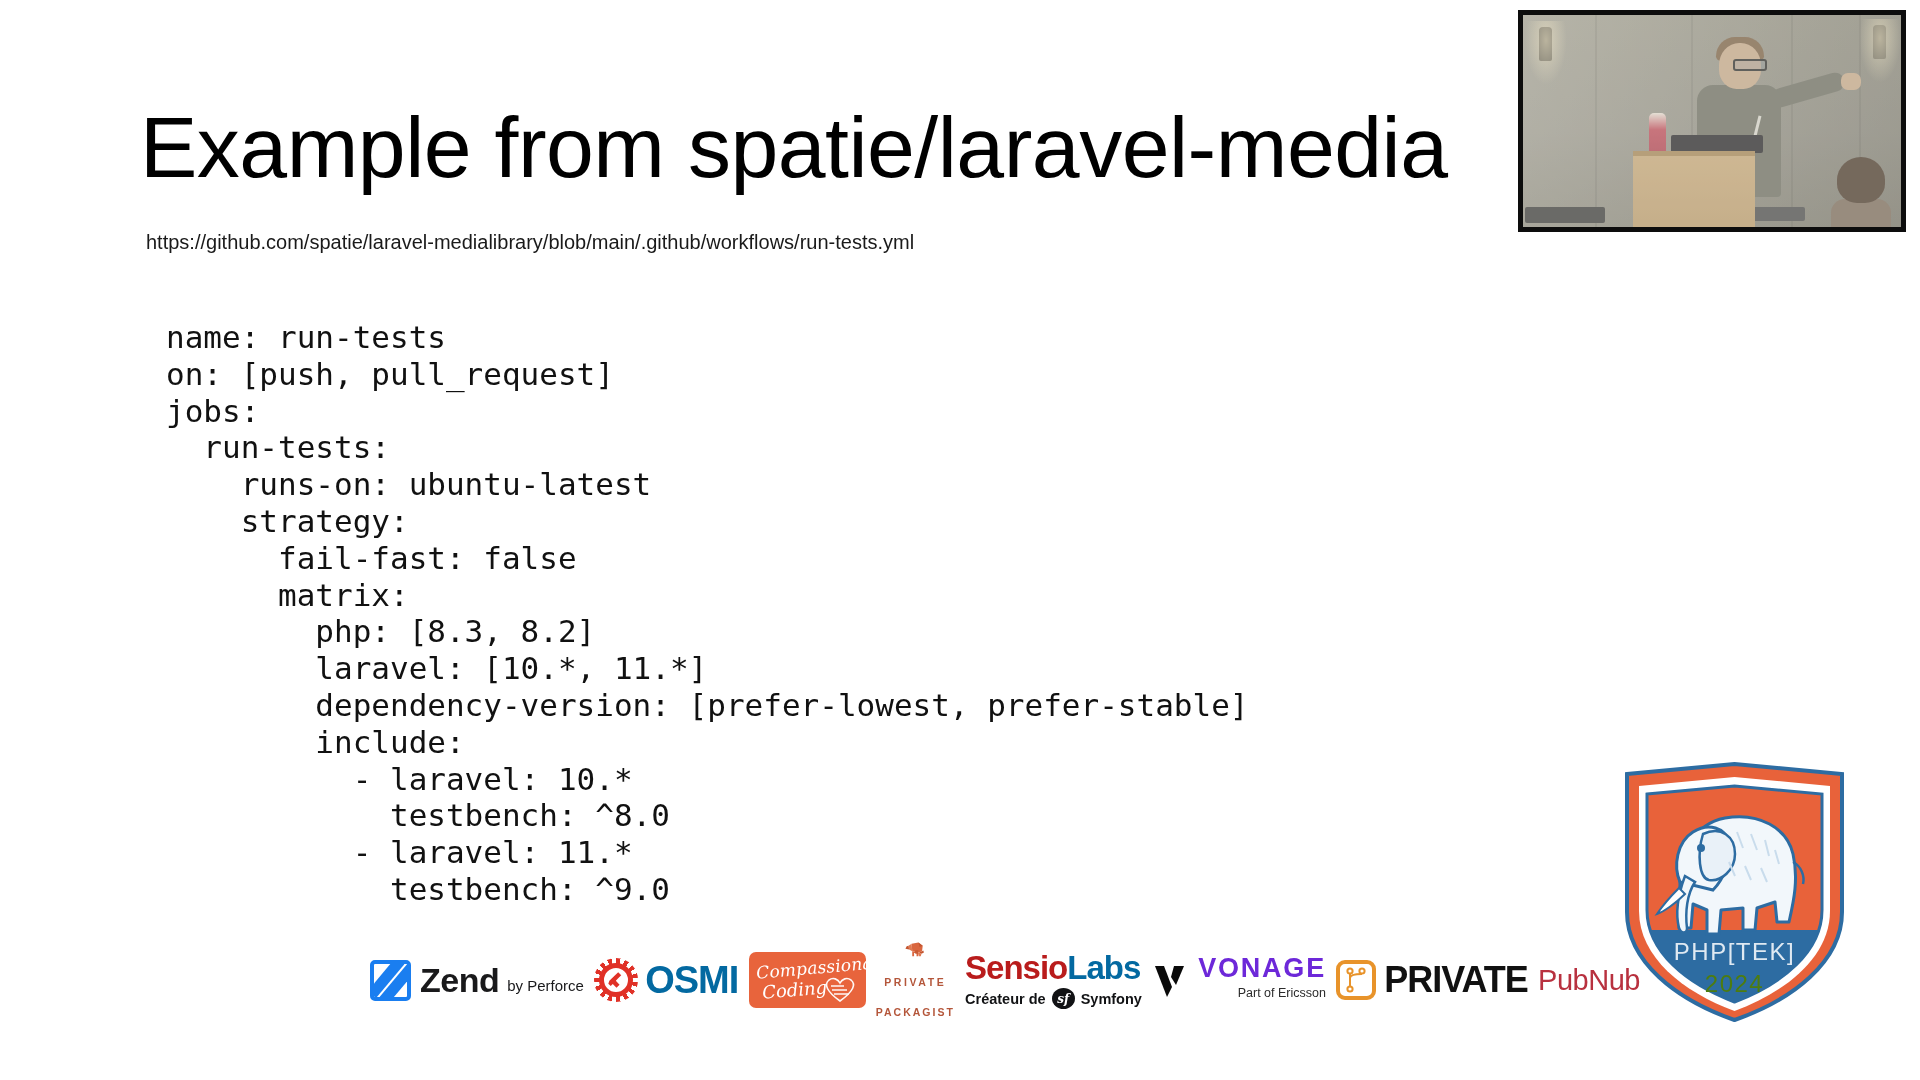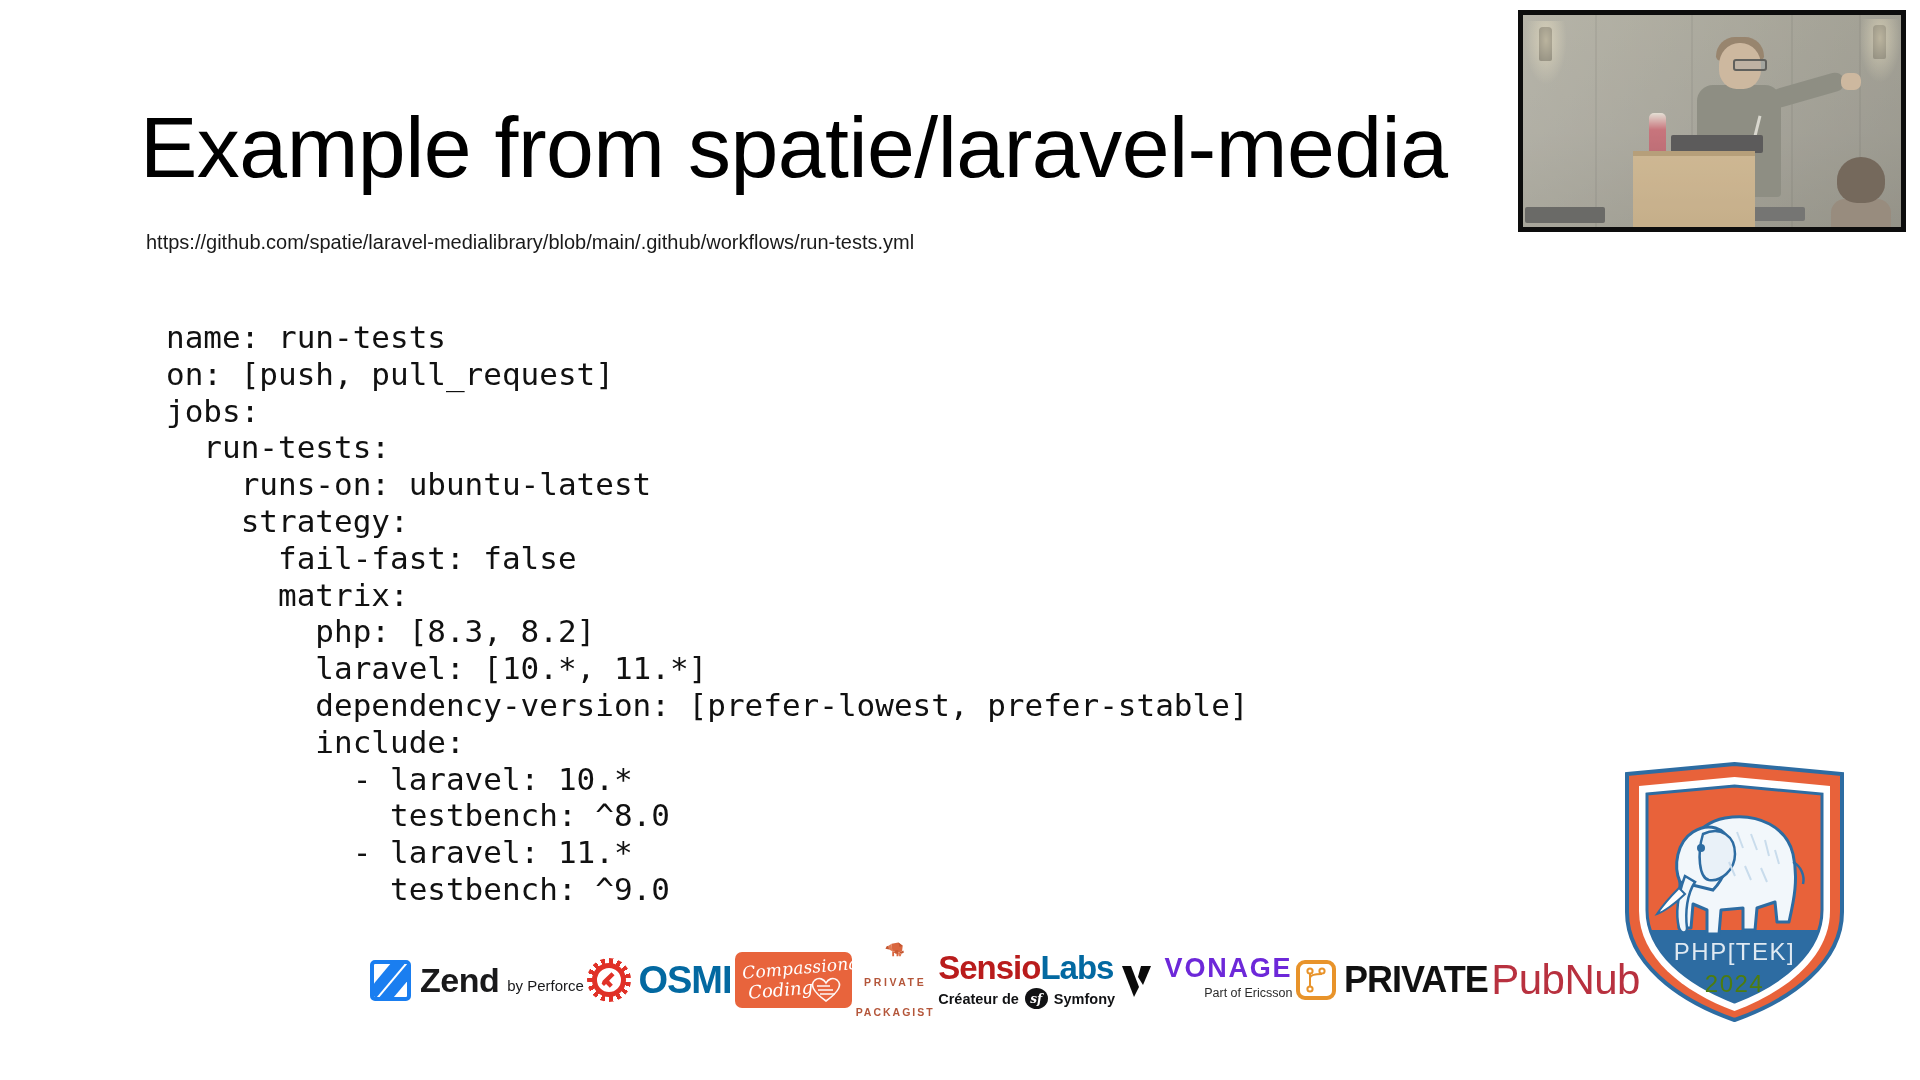--- a/index.html
+++ b/index.html
@@ -301,21 +301,21 @@
   .vehikl-mark {
     width: 40px; height:40px;
     border: 4px solid #e8932a;
     border-radius: 9px;
     box-sizing:border-box;
     position:relative;
   }
   .vehikl-word { font-size: 36px; font-weight: 800; letter-spacing:-1px; color:#111111; line-height:1;}
 
   
-  .pubnub-word { font-size: 42px; font-weight: 400; color:#b8313f; letter-spacing:-0.5px; line-height:1; position:relative;}
+  .pubnub-word { font-size: 29px; font-weight: 400; color:#b8313f; letter-spacing:-0.5px; line-height:1; position:relative;}
 
   
   #phptek-badge {
     position: absolute;
     left: 1617px;
     top: 762px;
     width: 235px;
     height: 262px;
   }
   .badge-text-tek {

